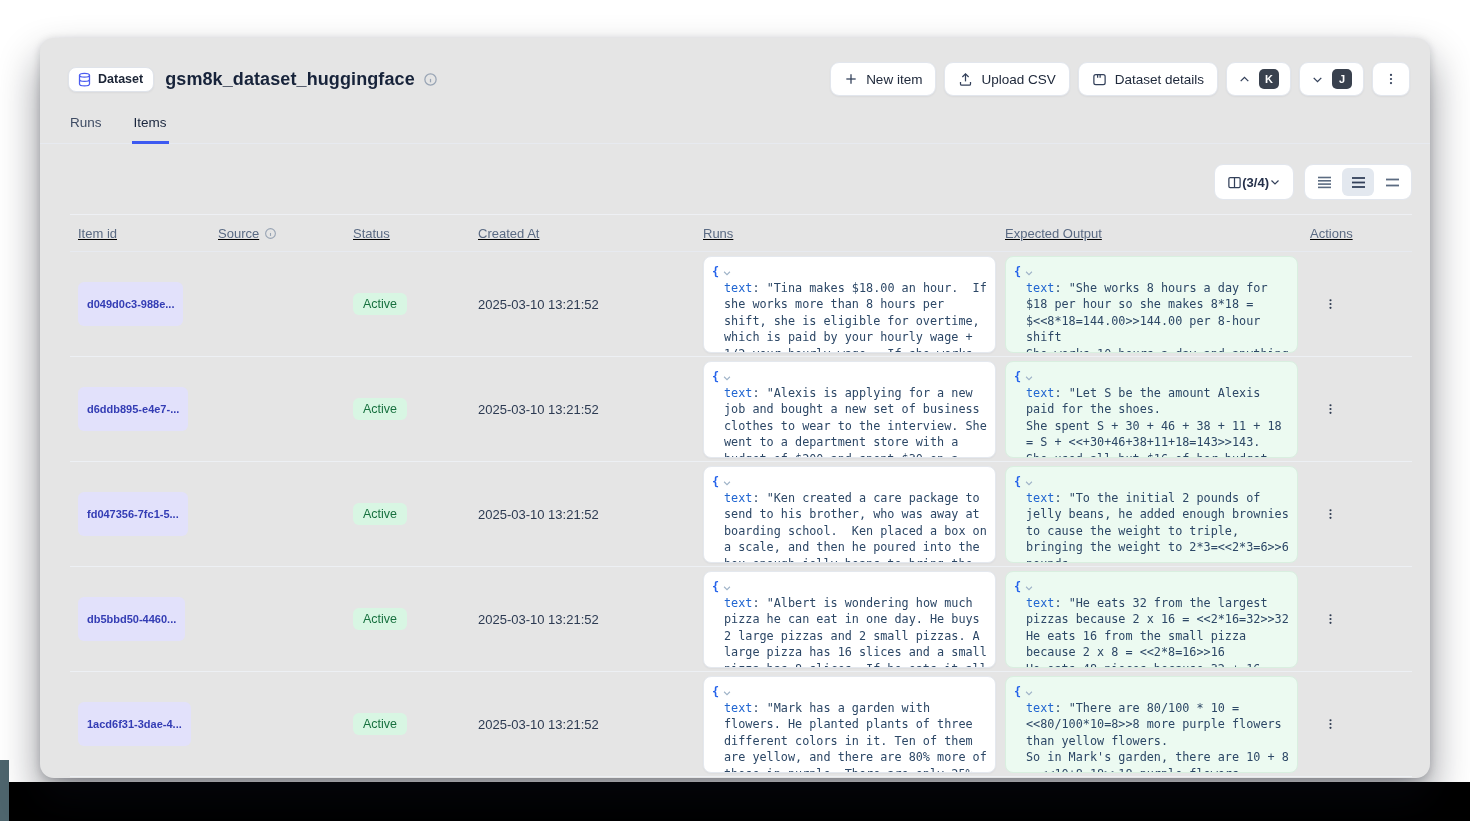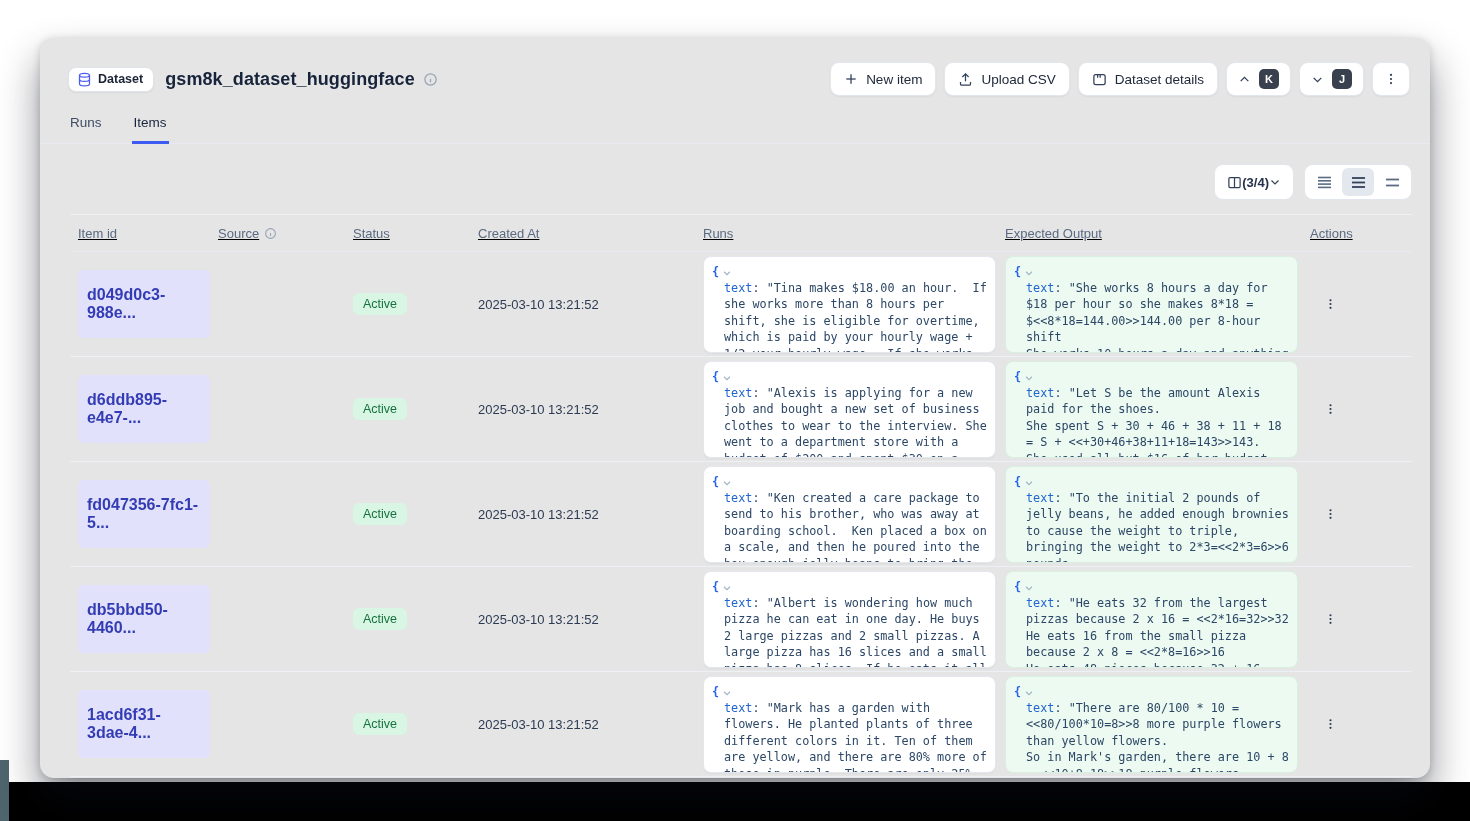--- a/index.html
+++ b/index.html
@@ -55,21 +55,21 @@
 
   
   .table { margin:0 18px 0 30px; }
   .tgrid { display:grid; grid-template-columns:140px 135px 125px 225px 302px 305px 1fr; }
   .thead { height:38px; align-items:center; border-top:1px solid #eef0f4;
            border-bottom:1px solid #e7eaf0;text-decoration:underline; }
   .th { font-size:13px; font-weight:500; color:#5a6a83; padding-left:8px;
         display:flex; align-items:center; gap:5px; }
   .trow { height:105px; align-items:center; border-bottom:1px solid #edf0f4; }
   .td { padding-left:8px; }
-  .pill-id { display:inline-block; background:#e2e1fb; color:#333cb4; font-size:16px;
+  .pill-id { display:inline-block; background:#e2e1fb; color:#333cb4; font-size:11px;
              font-weight:600; padding:16px 9px; border-radius:6px; cursor:pointer; }
   .pill-status { display:inline-block; background:#d8f6e3; color:#17713f; font-size:12.5px;
                  padding:4px 10px; border-radius:6px; }
   .created { font-size:13px; color:#2c3a52; }
 
   
   .jbox { width:293px; height:97px; border-radius:8px; padding:7px 8px; overflow:hidden;
           font-family:"DejaVu Sans Mono", monospace; font-size:11.8px; line-height:16.4px;
           cursor:pointer; }
   .jbox-input { background:#fff; border:1px solid #e4e8ee; box-shadow:0 1px 2px rgba(16,24,40,.04); }

